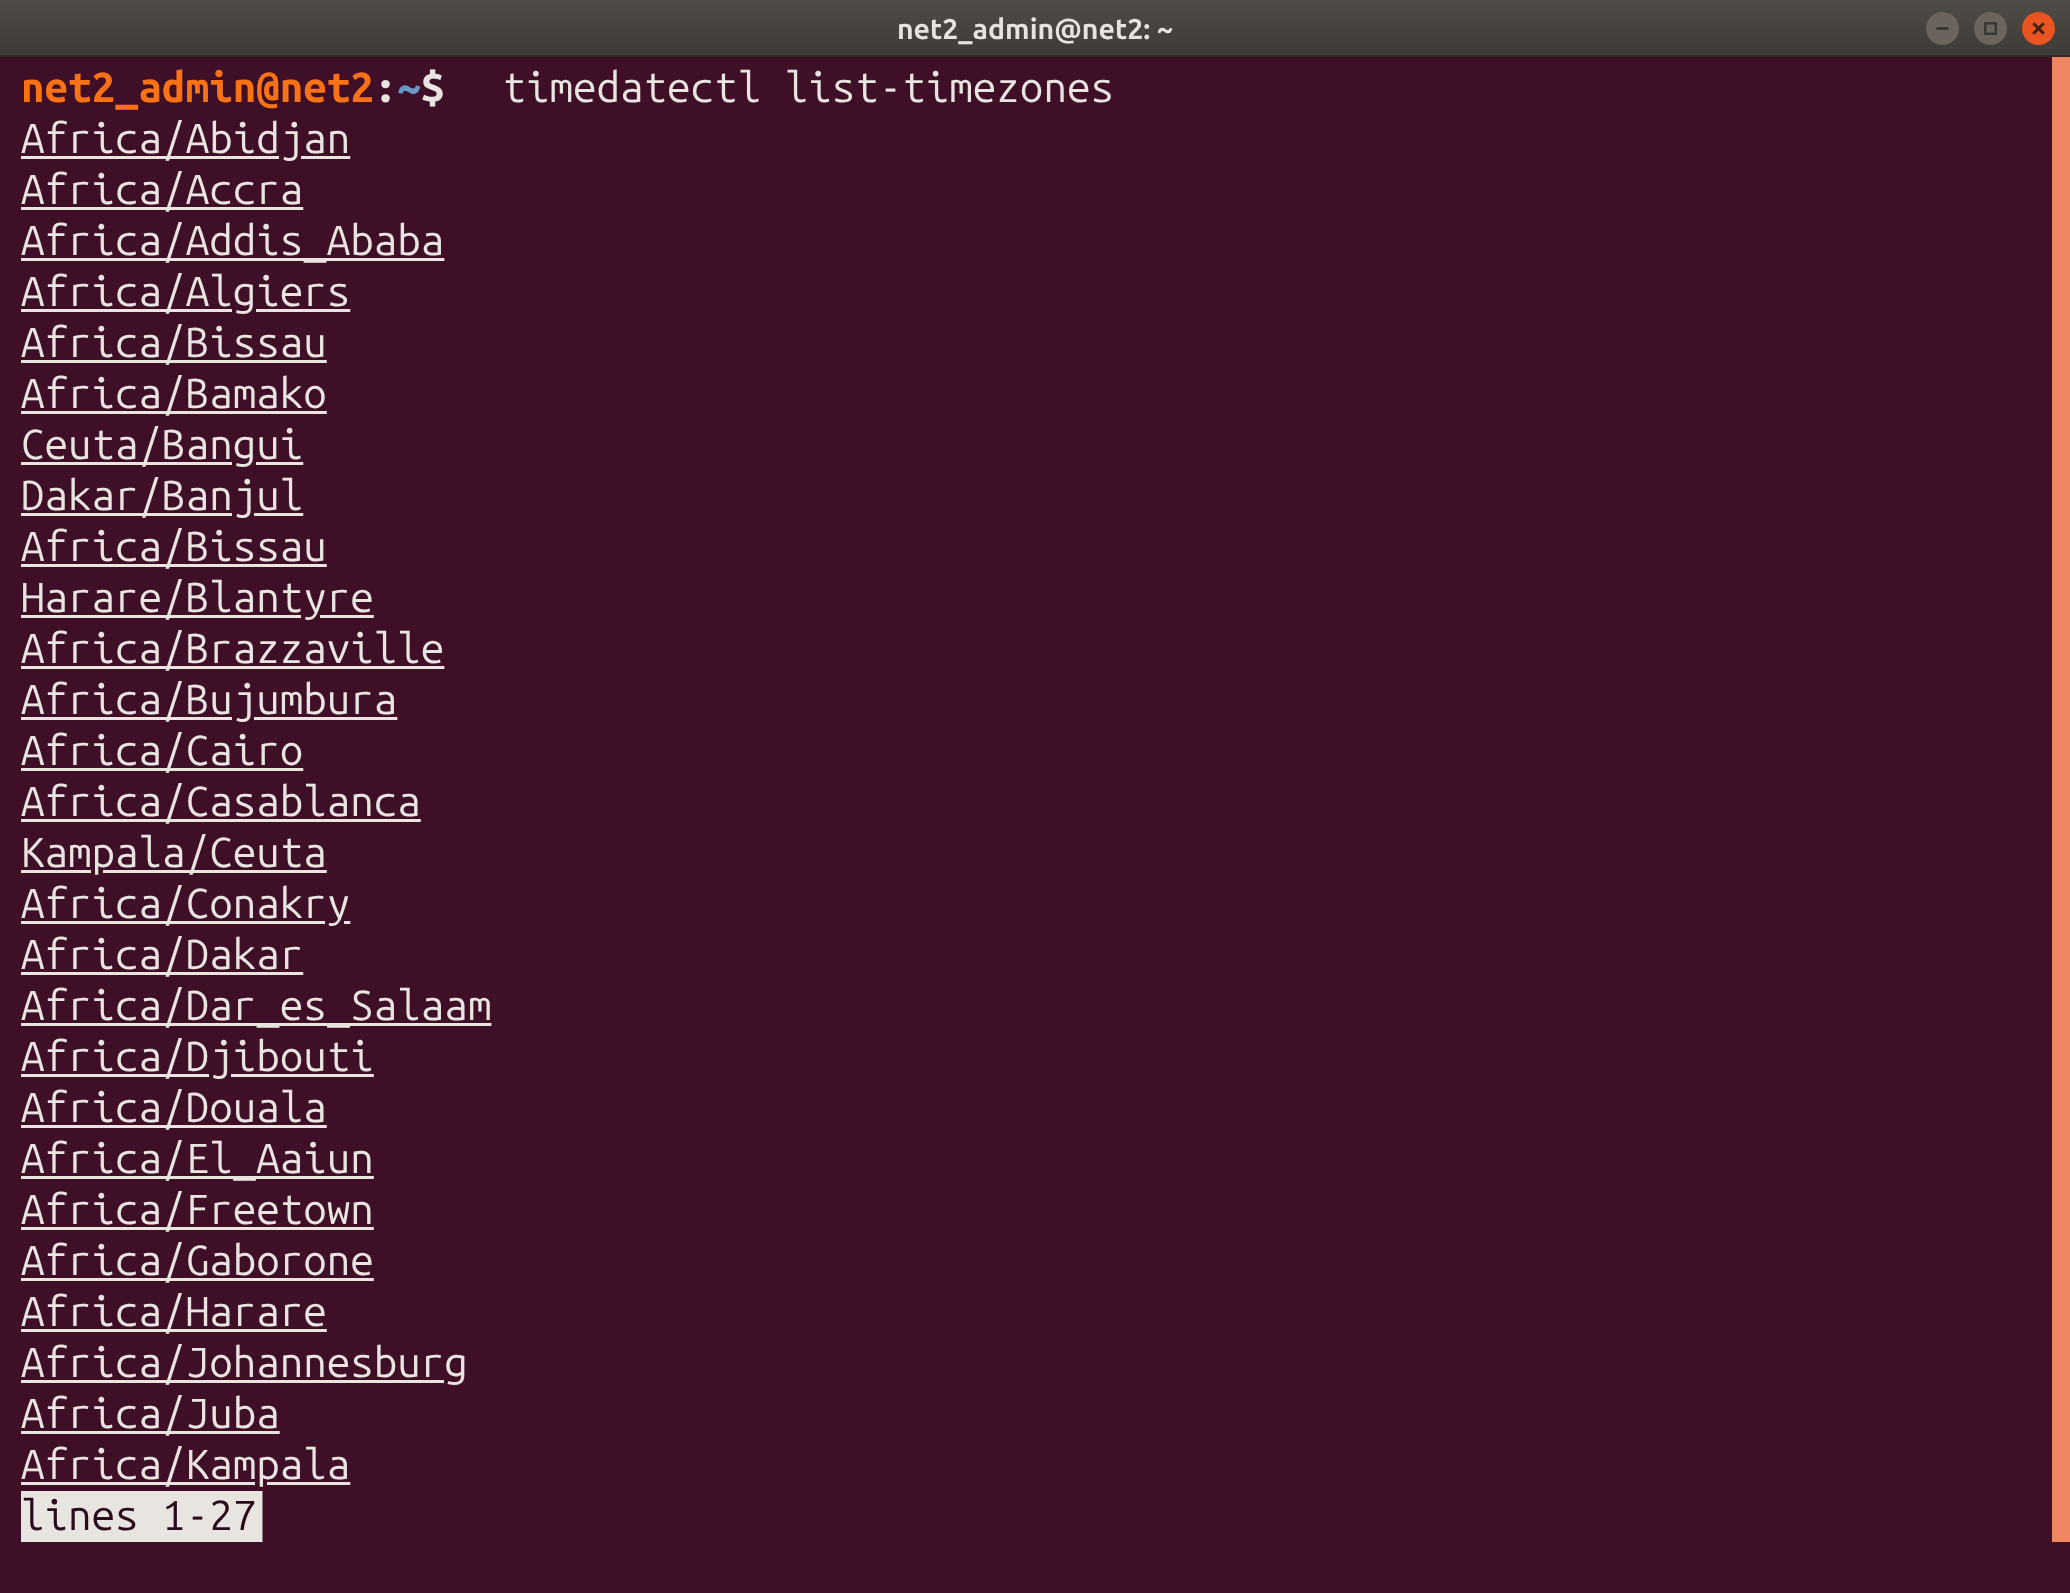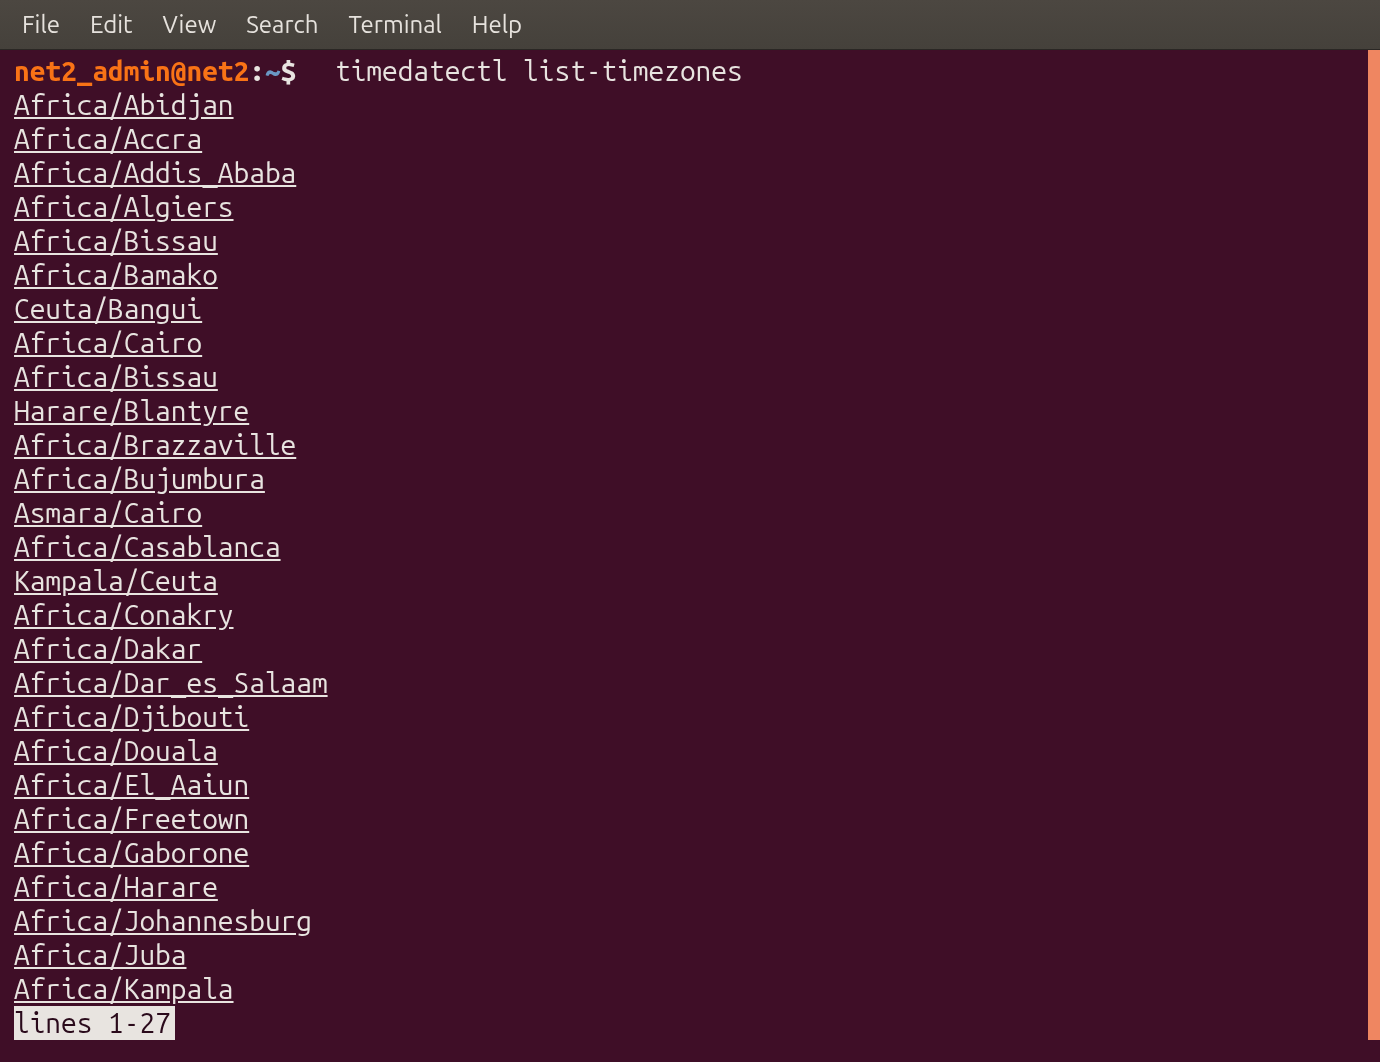--- a/index.html
+++ b/index.html
@@ -87,44 +87,57 @@
       background: #e8e4e0;
       color: #2a0a1b;
       padding: 0 4px 0 0;
     }
   </style>
 </head>
 <body>
 
 <div class="window">
 
+  <div class="titlebar">
+    <div class="title">net2_admin@net2: ~</div>
+    <div class="window-controls">
+      <div class="ctrl min">
+        <svg width="10" height="10" viewBox="0 0 10 10">
+            <line x1="1" y1="5" x2="9" y2="5" stroke="#3a3632" stroke-width="2"></line>
+          </svg>
+      </div>
+      <div class="ctrl max">
+        <svg width="10" height="10" viewBox="0 0 10 10">
+            <rect x="1.5" y="1.5" width="7" height="7" fill="none" stroke="#3a3632" stroke-width="1.6"></rect>
+          </svg>
+      </div>
+      <div class="ctrl close">
+        <svg width="10" height="10" viewBox="0 0 10 10">
+            <line x1="1.5" y1="1.5" x2="8.5" y2="8.5" stroke="#46200f" stroke-width="2"></line>
+            <line x1="8.5" y1="1.5" x2="1.5" y2="8.5" stroke="#46200f" stroke-width="2"></line>
+          </svg>
+      </div>
+    </div>
+  </div>
 
-  <div class="menubar">
-    <span class="menu-item">File</span>
-    <span class="menu-item">Edit</span>
-    <span class="menu-item">View</span>
-    <span class="menu-item">Search</span>
-    <span class="menu-item">Terminal</span>
-    <span class="menu-item">Help</span>
-  </div>
 
   <div class="terminal"><span class="prompt-user">net2_admin@net2</span><span class="prompt-sep">:</span><span class="prompt-path">~</span><span class="prompt-dollar">$</span> <span class="cmd">timedatectl list-timezones</span>
 <span class="tz-line">Africa/Abidjan</span>
 <span class="tz-line">Africa/Accra</span>
 <span class="tz-line">Africa/Addis_Ababa</span>
 <span class="tz-line">Africa/Algiers</span>
 <span class="tz-line">Africa/Bissau</span>
 <span class="tz-line">Africa/Bamako</span>
 <span class="tz-line">Ceuta/Bangui</span>
-<span class="tz-line">Africa/Cairo</span>
+<span class="tz-line">Dakar/Banjul</span>
 <span class="tz-line">Africa/Bissau</span>
 <span class="tz-line">Harare/Blantyre</span>
 <span class="tz-line">Africa/Brazzaville</span>
 <span class="tz-line">Africa/Bujumbura</span>
-<span class="tz-line">Asmara/Cairo</span>
+<span class="tz-line">Africa/Cairo</span>
 <span class="tz-line">Africa/Casablanca</span>
 <span class="tz-line">Kampala/Ceuta</span>
 <span class="tz-line">Africa/Conakry</span>
 <span class="tz-line">Africa/Dakar</span>
 <span class="tz-line">Africa/Dar_es_Salaam</span>
 <span class="tz-line">Africa/Djibouti</span>
 <span class="tz-line">Africa/Douala</span>
 <span class="tz-line">Africa/El_Aaiun</span>
 <span class="tz-line">Africa/Freetown</span>
 <span class="tz-line">Africa/Gaborone</span>

